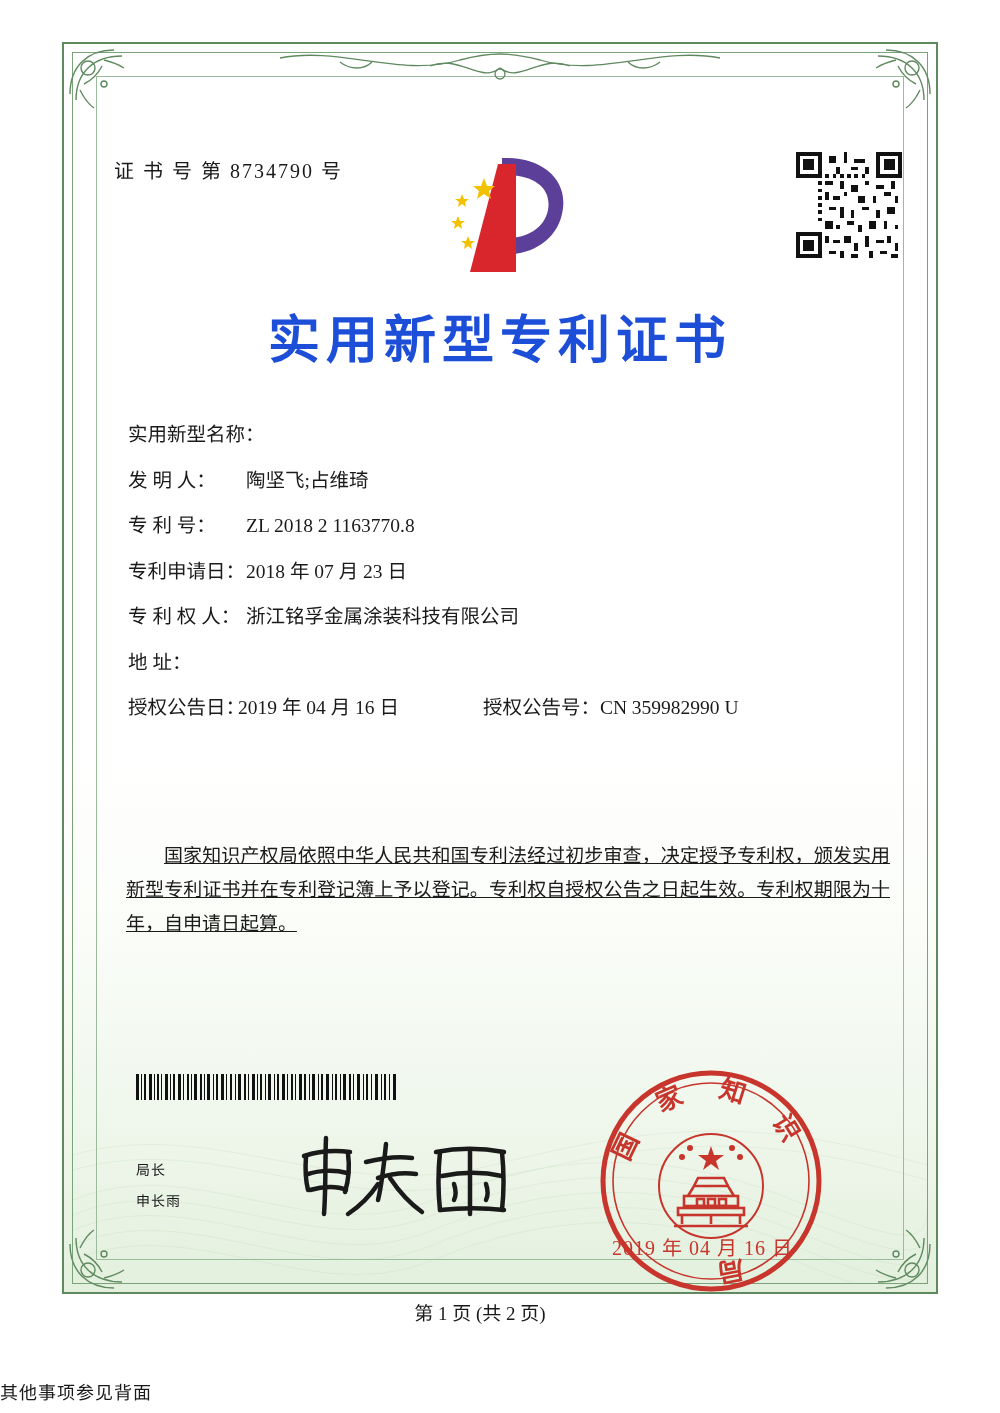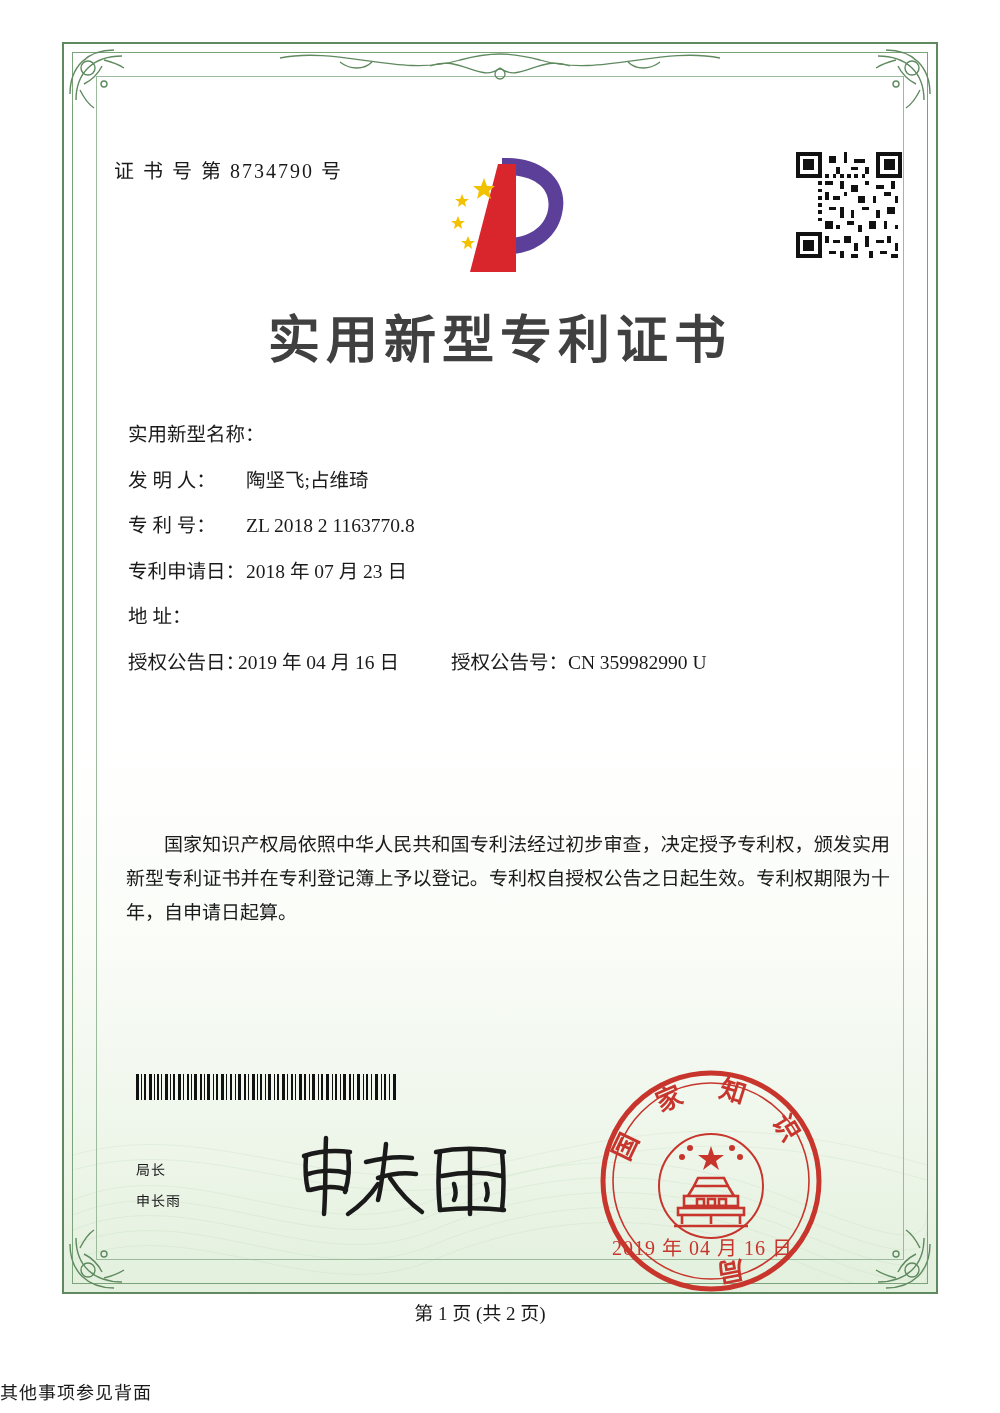--- a/index.html
+++ b/index.html
@@ -121,21 +121,21 @@
   .title {
     position: absolute;
     left: 0;
     top: 298px;
     width: 1000px;
     text-align: center;
     font-size: 52px;
     font-weight: bold;
     letter-spacing: 6px;
     font-family: "DejaVu Serif", "Liberation Serif", serif;
-    color: #404040;
+    color: #1d4ed8;
   }
 
   
   .fields {
     position: absolute;
     left: 128px;
     top: 425px;
     width: 760px;
     font-size: 19.5px;
     line-height: 1;
@@ -149,40 +149,41 @@
   .f-label {
     display: inline-block;
     width: 118px;
     letter-spacing: 0;
   }
   .f-value {
     font-family: "Liberation Serif", serif;
   }
   .field-row.two-col .f-label { width: 110px; }
   .field-row .col2 {
-    margin-left: 52px;
+    margin-left: 84px;
     display: flex;
     align-items: center;
     white-space: nowrap;
   }
   .field-row .col2 .f-label { width: auto; }
 
   
   .paragraphs {
     position: absolute;
     left: 126px;
     top: 823px;
     width: 764px;
     font-size: 19px;
     line-height: 34px;
     text-align: justify;
   }
   .paragraphs p {
-    margin: 5px 0 4px 0;
+    margin: 16px 0 4px 0;
     text-indent: 2em;
+    text-decoration: underline;
   }
 
   
   .barcode {
     position: absolute;
     left: 136px;
     top: 1074px;
     width: 264px;
     height: 26px;
   }
@@ -444,20 +445,24 @@
       <span class="f-label">发  明  人：</span>
       <span class="f-value">陶坚飞;占维琦</span>
     </div>
     <div class="field-row">
       <span class="f-label">专  利  号：</span>
       <span class="f-value">ZL 2018 2 1163770.8</span>
     </div>
     <div class="field-row">
       <span class="f-label">专利申请日：</span>
       <span class="f-value">2018 年 07 月 23 日</span>
+    </div>
+    <div class="field-row">
+      <span class="f-label">专 利 权 人：</span>
+      <span class="f-value">浙江铭孚金属涂装科技有限公司</span>
     </div>
     <div class="field-row">
       <span class="f-label">地      址：</span>
     </div>
     <div class="field-row two-col">
       <span class="f-label">授权公告日：</span>
       <span class="f-value">2019 年 04 月 16 日</span>
       <span class="col2">
         <span class="f-label">授权公告号：</span>
         <span class="f-value">CN 359982990 U</span>

